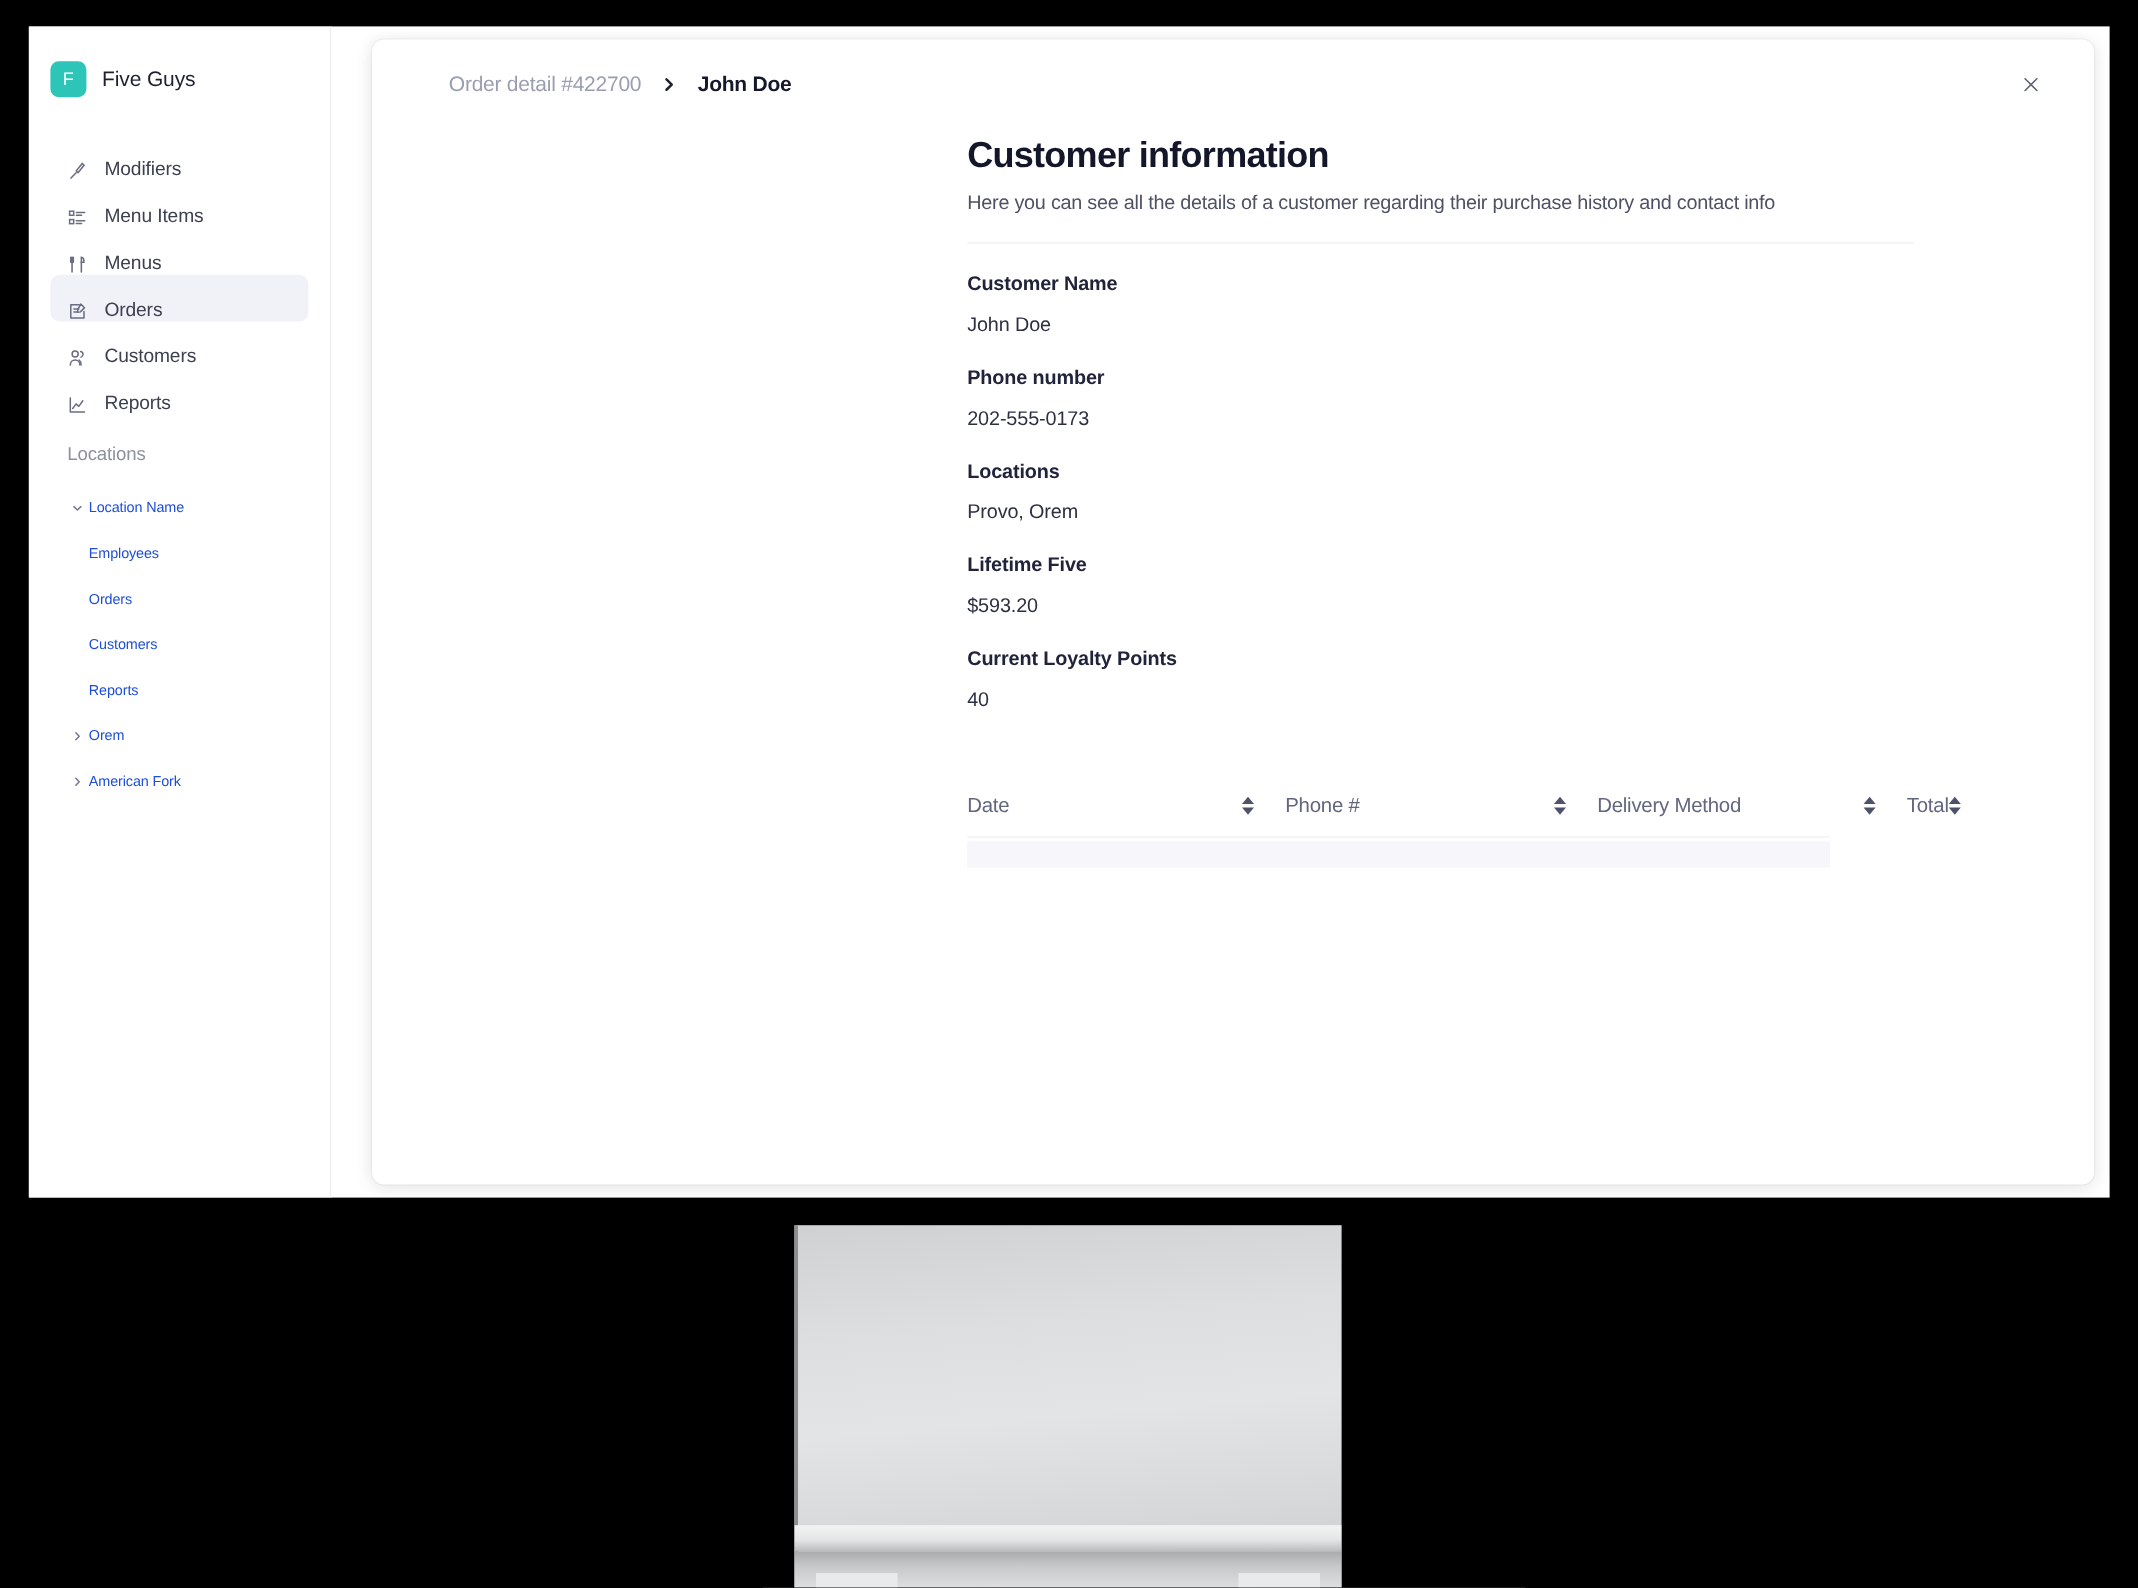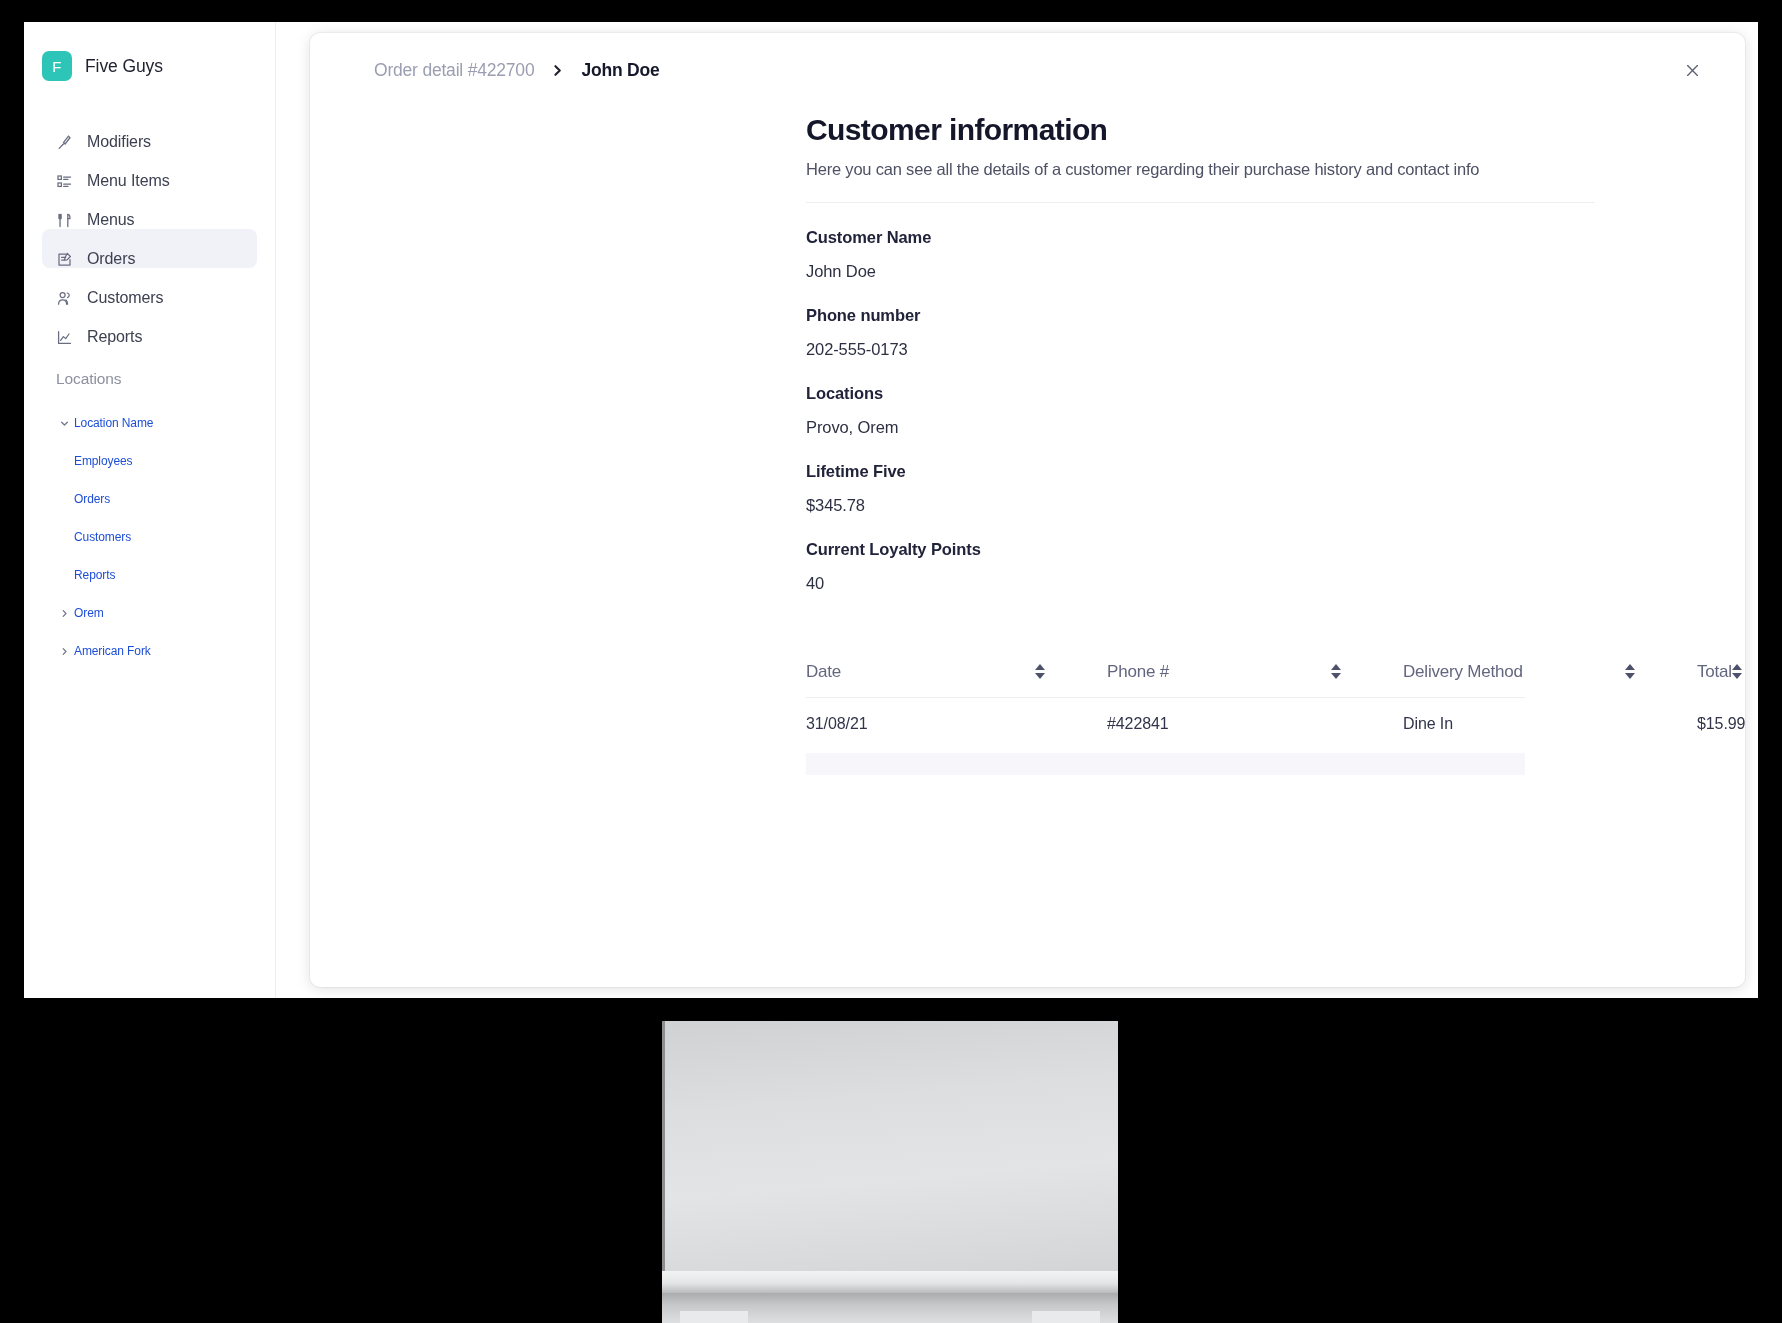--- a/index.html
+++ b/index.html
@@ -201,21 +201,20 @@
 
   
   .orders-table {
     margin-top: 53px;
     padding-left: 496px;
     padding-right: 220px;
   }
   .tbl-row {
     display: flex;
     align-items: center;
-    gap: 36px;
   }
   .tbl-head { height: 52px; border-bottom: 1px solid #eceef2; }
   .tbl-data { height: 52px; }
 
   .col-date { width: 265px; flex: 0 0 265px; }
   .col-order { width: 260px; flex: 0 0 260px; }
   .col-delivery { width: 258px; flex: 0 0 258px; }
   .col-total { flex: 1; }
 
   .th {
@@ -451,21 +450,21 @@
           </div>
 
           <div class="field">
             <div class="field-label">Locations</div>
             <div class="field-value">Provo, Orem</div>
           </div>
 
 
           <div class="field">
             <div class="field-label">Lifetime Five</div>
-            <div class="field-value">$345.78</div>
+            <div class="field-value">$593.20</div>
           </div>
 
           <div class="field">
             <div class="field-label">Current Loyalty Points</div>
             <div class="field-value">40</div>
           </div>
         </div>
 
         <div class="orders-table">
           <div class="tbl-row tbl-head">
@@ -492,26 +491,20 @@
             </div>
             <div class="th col-total">
               <span>Total</span>
               <span class="sort-ico">
                   <i class="up"></i>
                   <i class="dn"></i>
                 </span>
             </div>
           </div>
 
-          <div class="tbl-row tbl-data">
-            <div class="td col-date">31/08/21</div>
-            <div class="td col-order">#422841</div>
-            <div class="td col-delivery">Dine In</div>
-            <div class="td col-total">$15.99</div>
-          </div>
         </div>
 
         <div class="ghost-row"></div>
       </div>
     </section>
   </div>
 
   <div class="photo">
     <div class="photo-edge-l"></div>
     <div class="photo-shelf"></div>

